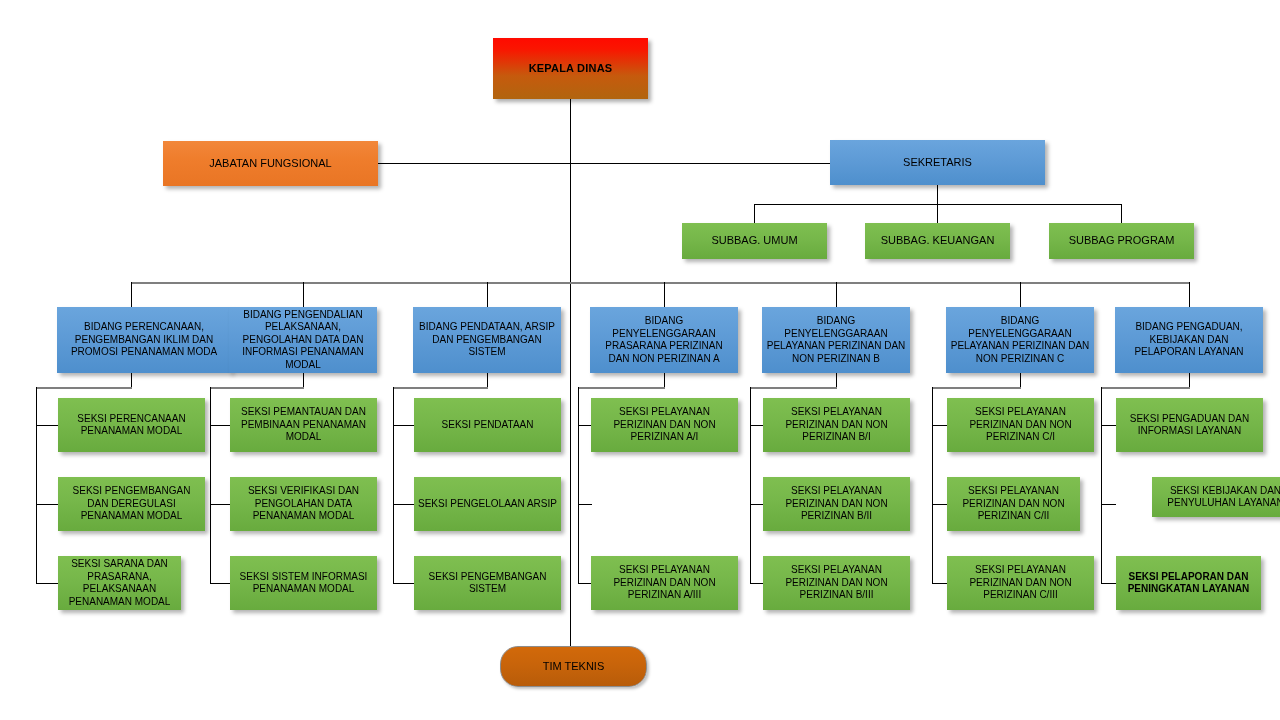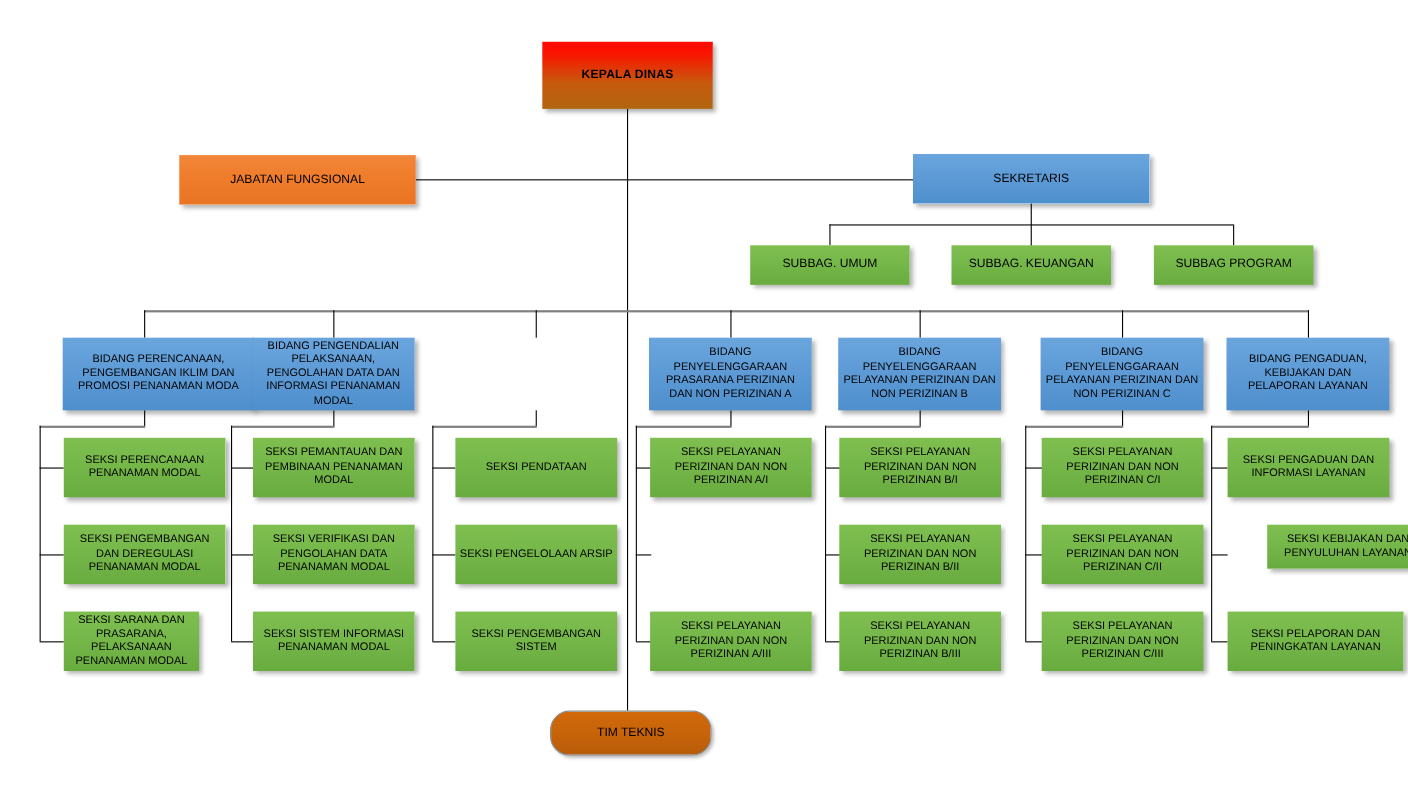--- a/index.html
+++ b/index.html
@@ -153,20 +153,23 @@
     <span>SEKSI PEMANTAUAN DAN PEMBINAAN PENANAMAN MODAL</span>
   </div>
   <div class="node box-green" style="left:230px; top:477px; width:147px; height:54px;">
     <span>SEKSI VERIFIKASI DAN PENGOLAHAN DATA PENANAMAN MODAL</span>
   </div>
   <div class="node box-green" style="left:230px; top:556px; width:147px; height:54px;">
     <span>SEKSI SISTEM INFORMASI PENANAMAN MODAL</span>
   </div>
 
   <div class="ln ln-v" style="left:487px; top:282px; height:25px;"></div>
+  <div class="node box-blue" style="left:413px; top:307px; width:148px; height:66px;">
+    <span>BIDANG PENDATAAN, ARSIP DAN PENGEMBANGAN SISTEM</span>
+  </div>
   <div class="ln ln-v" style="left:487px; top:373px; height:15px;"></div>
   <div class="ln ln-h-gray" style="left:393px; top:387px; width:95px;"></div>
   <div class="ln ln-v" style="left:393px; top:387px; height:196px;"></div>
   <div class="ln ln-h" style="left:393px; top:425px; width:21px;"></div>
   <div class="ln ln-h" style="left:393px; top:504px; width:21px;"></div>
   <div class="ln ln-h" style="left:393px; top:583px; width:21px;"></div>
   <div class="node box-green" style="left:414px; top:398px; width:147px; height:54px;">
     <span>SEKSI PENDATAAN</span>
   </div>
   <div class="node box-green" style="left:414px; top:477px; width:147px; height:54px;">
@@ -219,21 +222,21 @@
   </div>
   <div class="ln ln-v" style="left:1020px; top:373px; height:15px;"></div>
   <div class="ln ln-h-gray" style="left:932px; top:387px; width:89px;"></div>
   <div class="ln ln-v" style="left:932px; top:387px; height:196px;"></div>
   <div class="ln ln-h" style="left:932px; top:425px; width:16px;"></div>
   <div class="ln ln-h" style="left:932px; top:504px; width:16px;"></div>
   <div class="ln ln-h" style="left:932px; top:583px; width:16px;"></div>
   <div class="node box-green" style="left:947px; top:398px; width:147px; height:54px;">
     <span>SEKSI PELAYANAN PERIZINAN DAN NON PERIZINAN C/I</span>
   </div>
-  <div class="node box-green" style="left:947px; top:477px; width:147px; height:54px;">
+  <div class="node box-green" style="left:947px; top:477px; width:133px; height:54px;">
     <span>SEKSI PELAYANAN PERIZINAN DAN NON PERIZINAN C/II</span>
   </div>
   <div class="node box-green" style="left:947px; top:556px; width:147px; height:54px;">
     <span>SEKSI PELAYANAN PERIZINAN DAN NON PERIZINAN C/III</span>
   </div>
 
   <div class="ln ln-v" style="left:1189px; top:282px; height:25px;"></div>
   <div class="node box-blue" style="left:1115px; top:307px; width:148px; height:66px;">
     <span>BIDANG PENGADUAN, KEBIJAKAN DAN PELAPORAN LAYANAN</span>
   </div>
@@ -242,17 +245,17 @@
   <div class="ln ln-v" style="left:1101px; top:387px; height:196px;"></div>
   <div class="ln ln-h" style="left:1101px; top:425px; width:15px;"></div>
   <div class="ln ln-h" style="left:1101px; top:504px; width:15px;"></div>
   <div class="ln ln-h" style="left:1101px; top:583px; width:15px;"></div>
   <div class="node box-green" style="left:1116px; top:398px; width:147px; height:54px;">
     <span>SEKSI PENGADUAN DAN INFORMASI LAYANAN</span>
   </div>
   <div class="node box-green" style="left:1152px; top:477px; width:147px; height:40px;">
     <span>SEKSI KEBIJAKAN DAN PENYULUHAN LAYANAN</span>
   </div>
-  <div class="node box-green" style="left:1116px; top:556px; width:160px; height:54px;">
+  <div class="node box-green" style="left:1116px; top:556px; width:145px; height:54px;font-weight:bold;">
     <span>SEKSI PELAPORAN DAN PENINGKATAN LAYANAN</span>
   </div>
 
 </div>
 
 </body></html>

